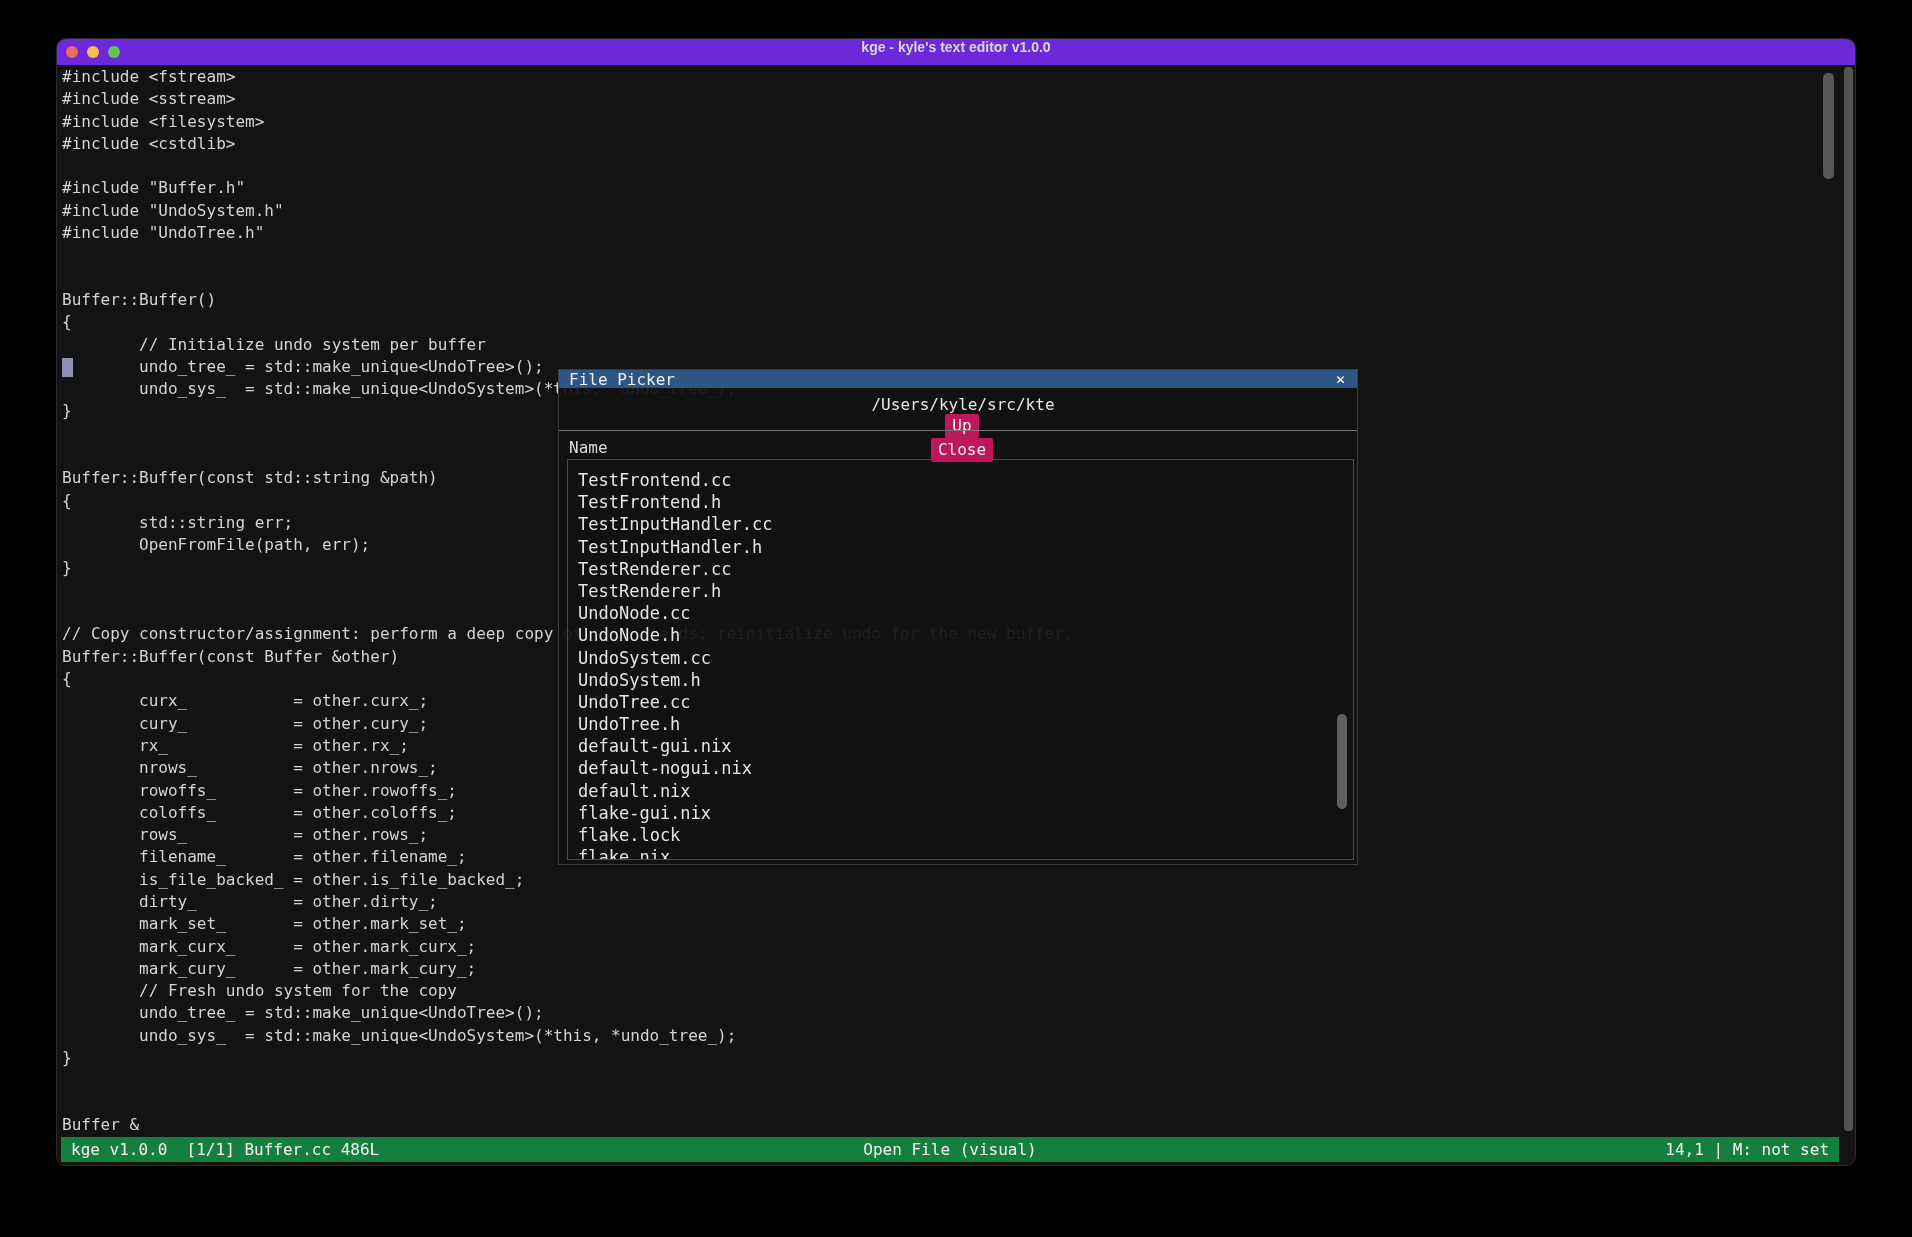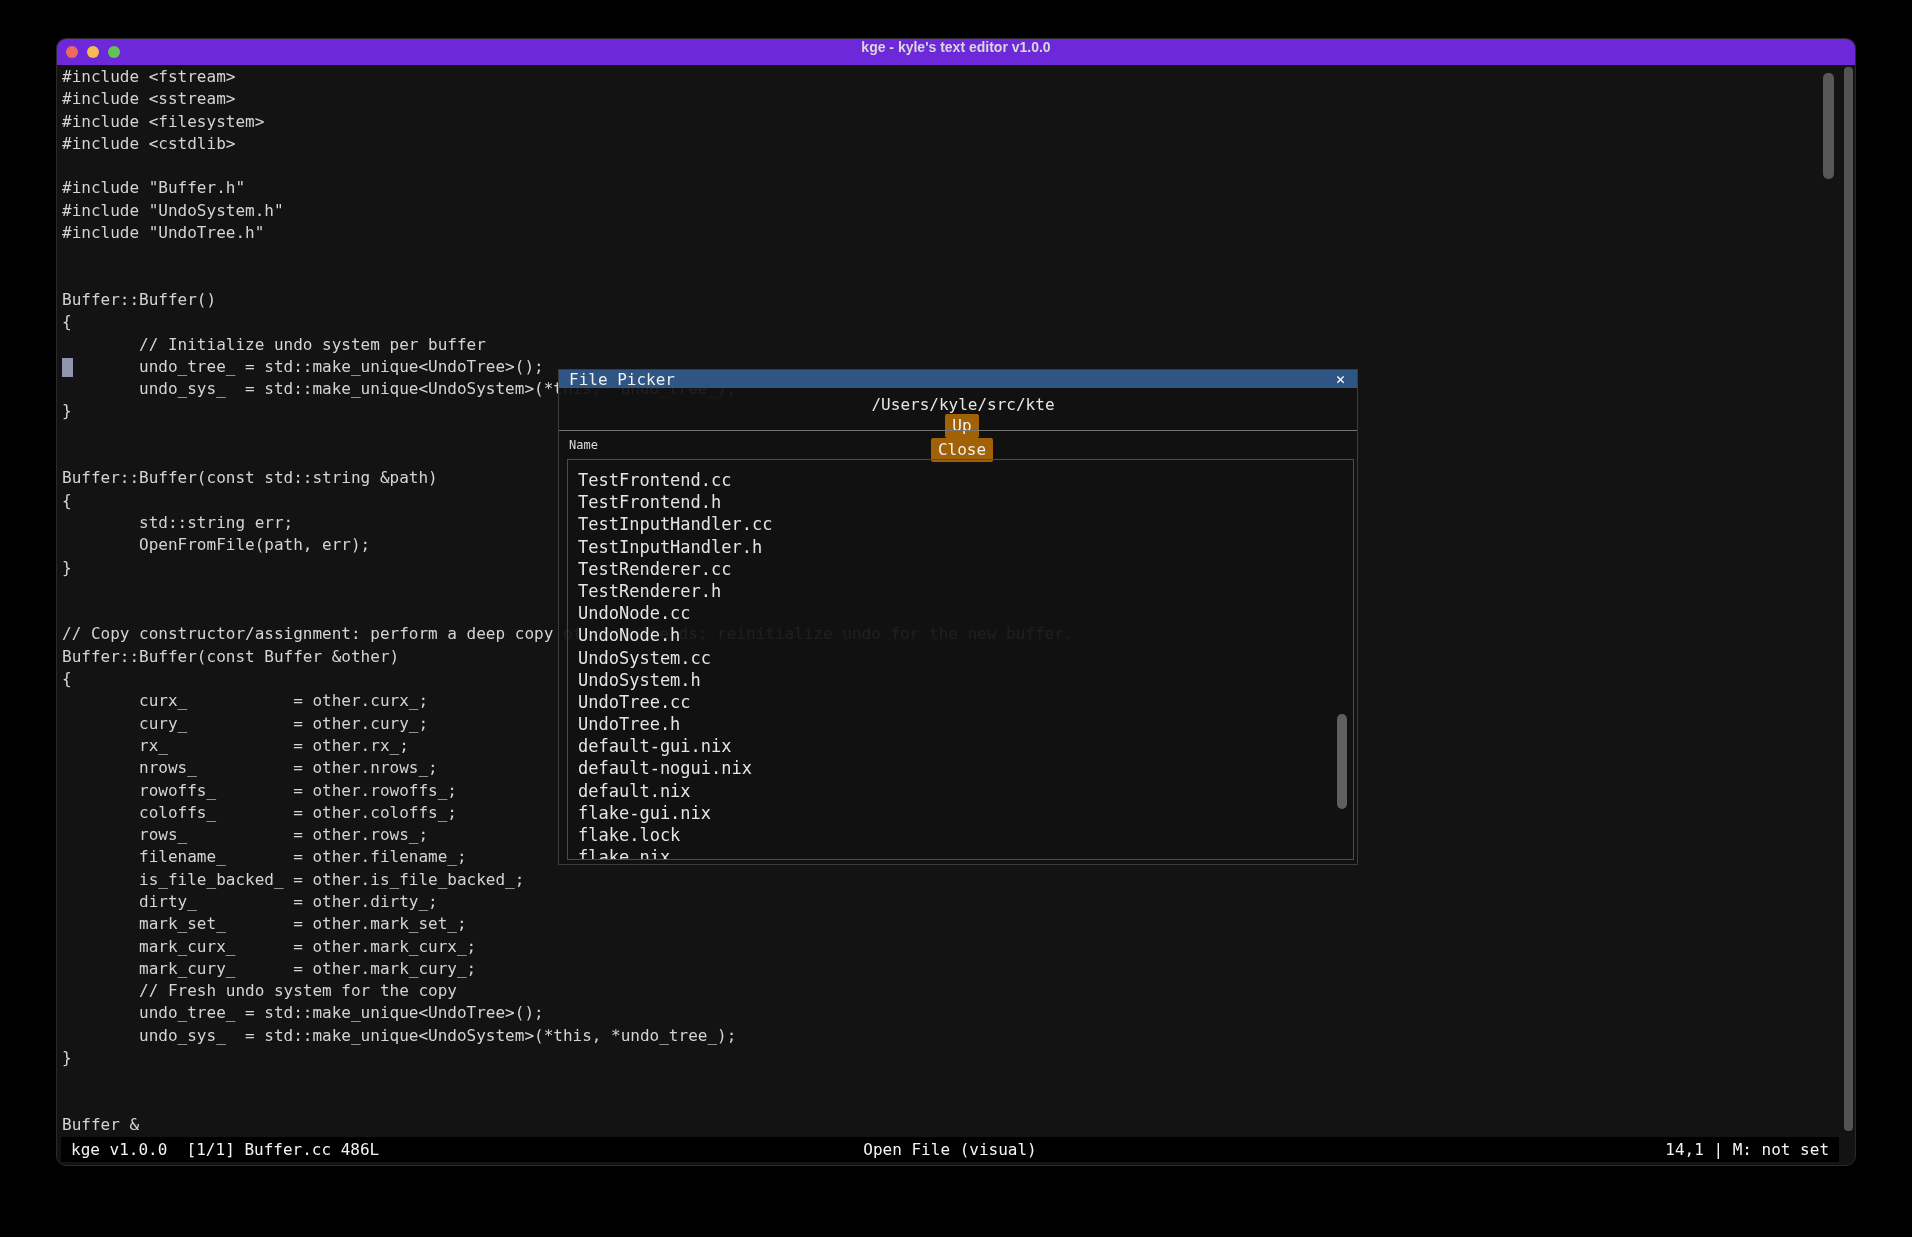--- a/index.html
+++ b/index.html
@@ -73,32 +73,32 @@
   .fp-close{
     margin-left:auto;padding-right:12px;color:#fff;font-size:15px;cursor:default;
   }
   .fp-pathrow{
     position:absolute;left:0;top:25px;right:0;height:28px;
     display:flex;align-items:center;
     color:#e6e6e6;font-size:16px;flex-direction:column;
   }
   .fp-path{padding-left:10px;white-space:pre;}
   .fp-btn{
-    background:#a16207;color:#f0f0f0;font-size:16px;
+    background:#be185d;color:#f0f0f0;font-size:16px;
     font-family:"DejaVu Sans Mono", monospace;
     border:none;border-radius:2px;
     padding:2px 7px;margin-left:8px;line-height:20px;
   }
   .fp-sep{
     position:absolute;left:0;top:60px;right:0;height:0;
     border-top:1px solid #767676;
   }
   .fp-name-header{
     position:absolute;left:10px;top:68px;
-    color:#dcdcdc;font-size:12px;
+    color:#dcdcdc;font-size:16px;
   }
   .fp-listbox{
     position:absolute;left:8px;top:89px;width:787px;height:401px;
     border:1px solid #4b4b4b;
     box-sizing:border-box;
     overflow:hidden;
   }
   .fp-rows{position:absolute;left:0;top:9px;right:0;}
   .file-row{
     height:22.2px;padding-left:10px;
@@ -106,21 +106,21 @@
     white-space:pre;
   }
   .fp-list-scrollthumb{
     position:absolute;right:6px;top:254px;width:10px;height:95px;
     background:#5f5f5f;border-radius:5px;
   }
 
   
   .status-bar{
     position:absolute;left:4px;top:1098px;width:1778px;height:25px;
-    background:#000000;
+    background:#15803d;
     display:flex;align-items:center;
     color:#f5f5f5;font-size:16px;
     z-index:6;
     gap:16px;
   }
   .status-left{padding-left:10px;white-space:pre;flex:1;}
   .status-center{flex:0 0 auto;white-space:pre;}
   .status-right{flex:1;text-align:right;padding-right:10px;white-space:pre;}
 </style>
 </head>

